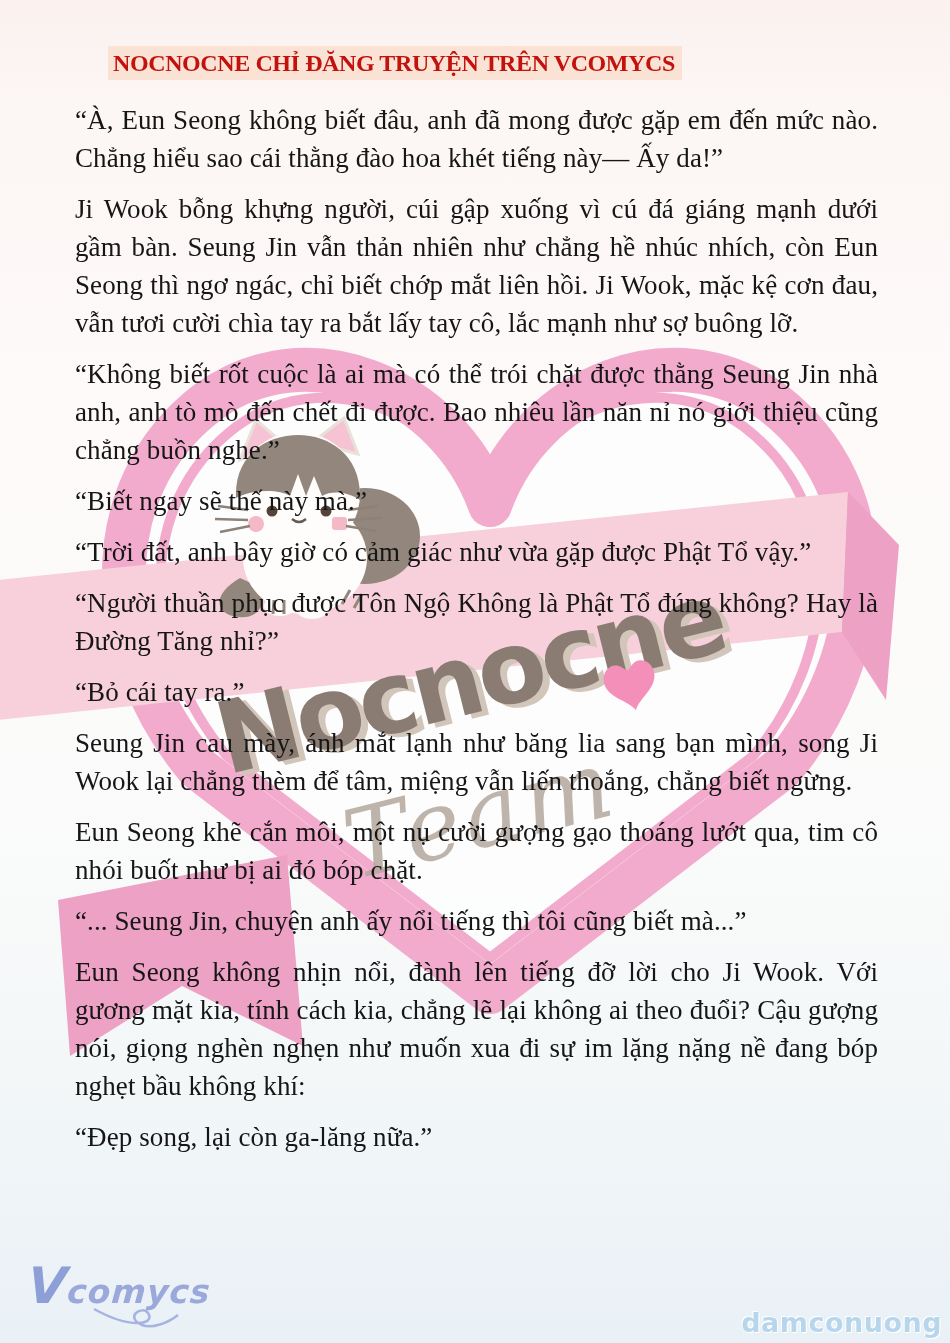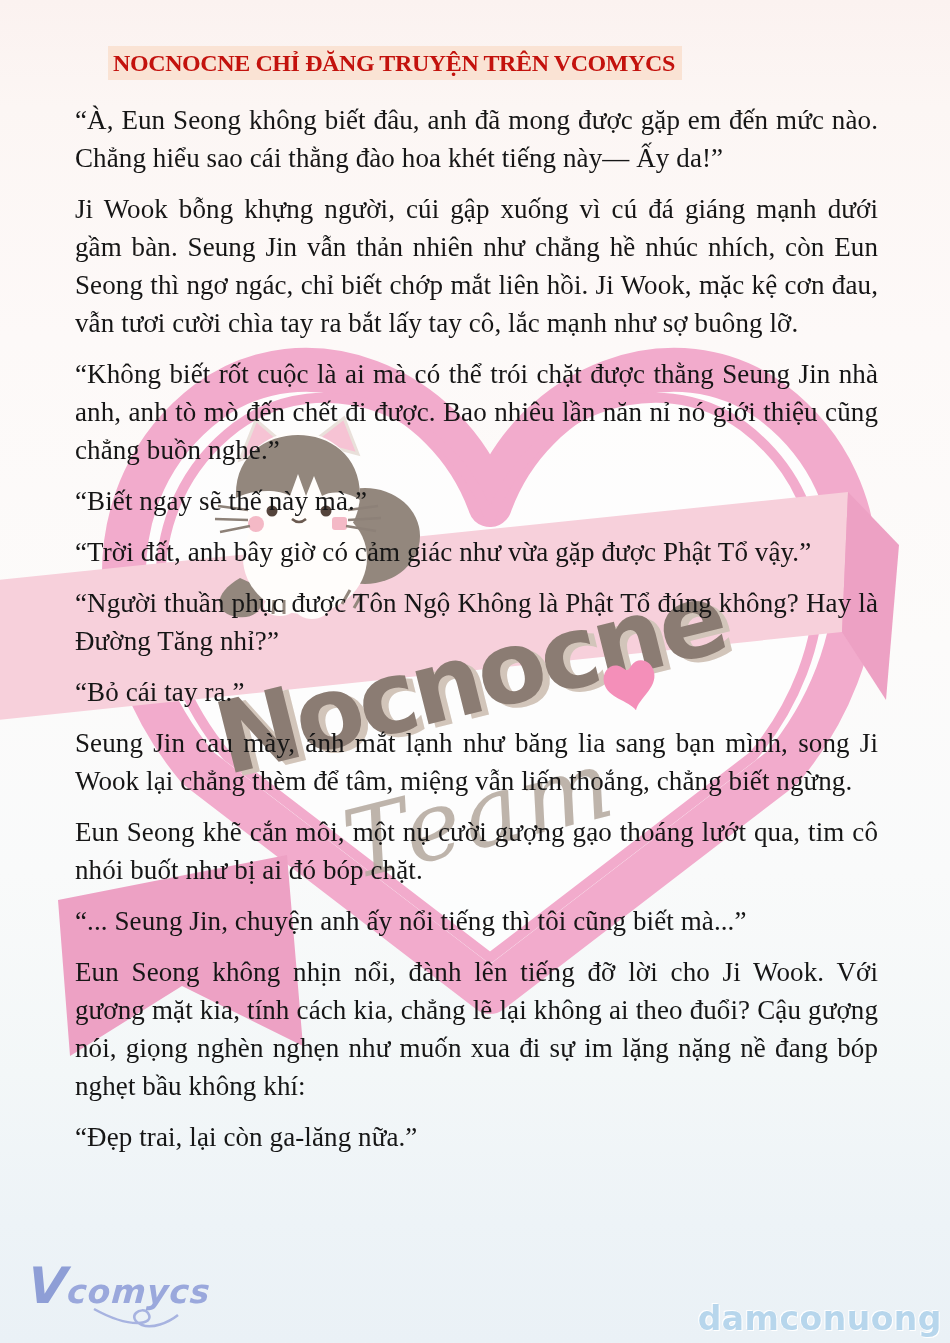--- a/index.html
+++ b/index.html
@@ -65,21 +65,21 @@
     color: #8e9ed6;
   }
   .vcomycs-flourish { display:block; margin: -6px 0 0 62px; }
   .damconuong {
     position: absolute;
     right: 8px;
     bottom: 5px;
     z-index: 3;
     font-family: "DejaVu Sans", sans-serif;
     font-weight: bold;
-    font-size: 33px;
+    font-size: 27px;
     letter-spacing: 0.5px;
     color: #b7d6ec;
     text-shadow: 0 0 2px #ffffff, 1px 1px 0 #ffffff, -1px -1px 0 #ffffff;
   }
 </style>
 </head>
 <body>
 
 <div class="page">
 
@@ -139,21 +139,21 @@
       <p>Ji Wook bỗng khựng người, cúi gập xuống vì cú đá giáng mạnh dưới gầm bàn. Seung Jin vẫn thản nhiên như chẳng hề nhúc nhích, còn Eun Seong thì ngơ ngác, chỉ biết chớp mắt liên hồi. Ji Wook, mặc kệ cơn đau, vẫn tươi cười chìa tay ra bắt lấy tay cô, lắc mạnh như sợ buông lỡ.</p>
       <p>“Không biết rốt cuộc là ai mà có thể trói chặt được thằng Seung Jin nhà anh, anh tò mò đến chết đi được. Bao nhiêu lần năn nỉ nó giới thiệu cũng chẳng buồn nghe.”</p>
       <p>“Biết ngay sẽ thế này mà.”</p>
       <p>“Trời đất, anh bây giờ có cảm giác như vừa gặp được Phật Tổ vậy.”</p>
       <p>“Người thuần phục được Tôn Ngộ Không là Phật Tổ đúng không? Hay là Đường Tăng nhỉ?”</p>
       <p>“Bỏ cái tay ra.”</p>
       <p>Seung Jin cau mày, ánh mắt lạnh như băng lia sang bạn mình, song Ji Wook lại chẳng thèm để tâm, miệng vẫn liến thoắng, chẳng biết ngừng.</p>
       <p>Eun Seong khẽ cắn môi, một nụ cười gượng gạo thoáng lướt qua, tim cô nhói buốt như bị ai đó bóp chặt.</p>
       <p>“... Seung Jin, chuyện anh ấy nổi tiếng thì tôi cũng biết mà...”</p>
       <p>Eun Seong không nhịn nổi, đành lên tiếng đỡ lời cho Ji Wook. Với gương mặt kia, tính cách kia, chẳng lẽ lại không ai theo đuổi? Cậu gượng nói, giọng nghèn nghẹn như muốn xua đi sự im lặng nặng nề đang bóp nghẹt bầu không khí:</p>
-      <p>“Đẹp trai, lại còn ga-lăng nữa.”</p>
+      <p>“Đẹp song, lại còn ga-lăng nữa.”</p>
     </div>
   </div>
 
   <div class="vcomycs">
     <div class="vcomycs-text">Vcomycs</div>
     <svg class="vcomycs-flourish" width="120" height="26" viewBox="0 0 120 26">
       <path d="M 4 4 C 40 24 66 20 58 8 C 52 0 34 12 52 20 C 62 24 78 18 88 10" stroke="#a7b3e0" stroke-width="2.5" fill="none"></path>
     </svg>
   </div>
 

